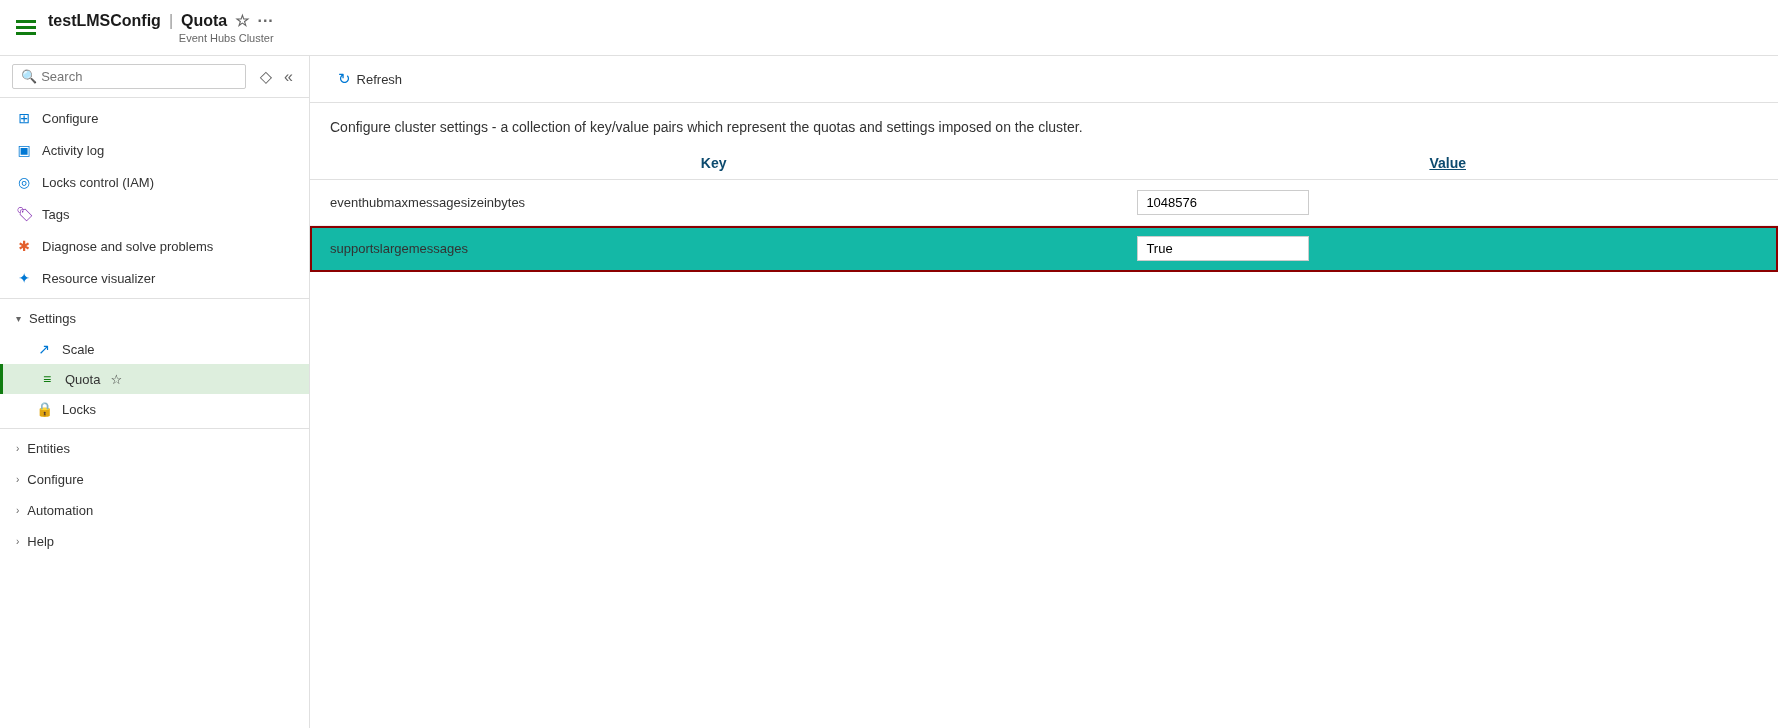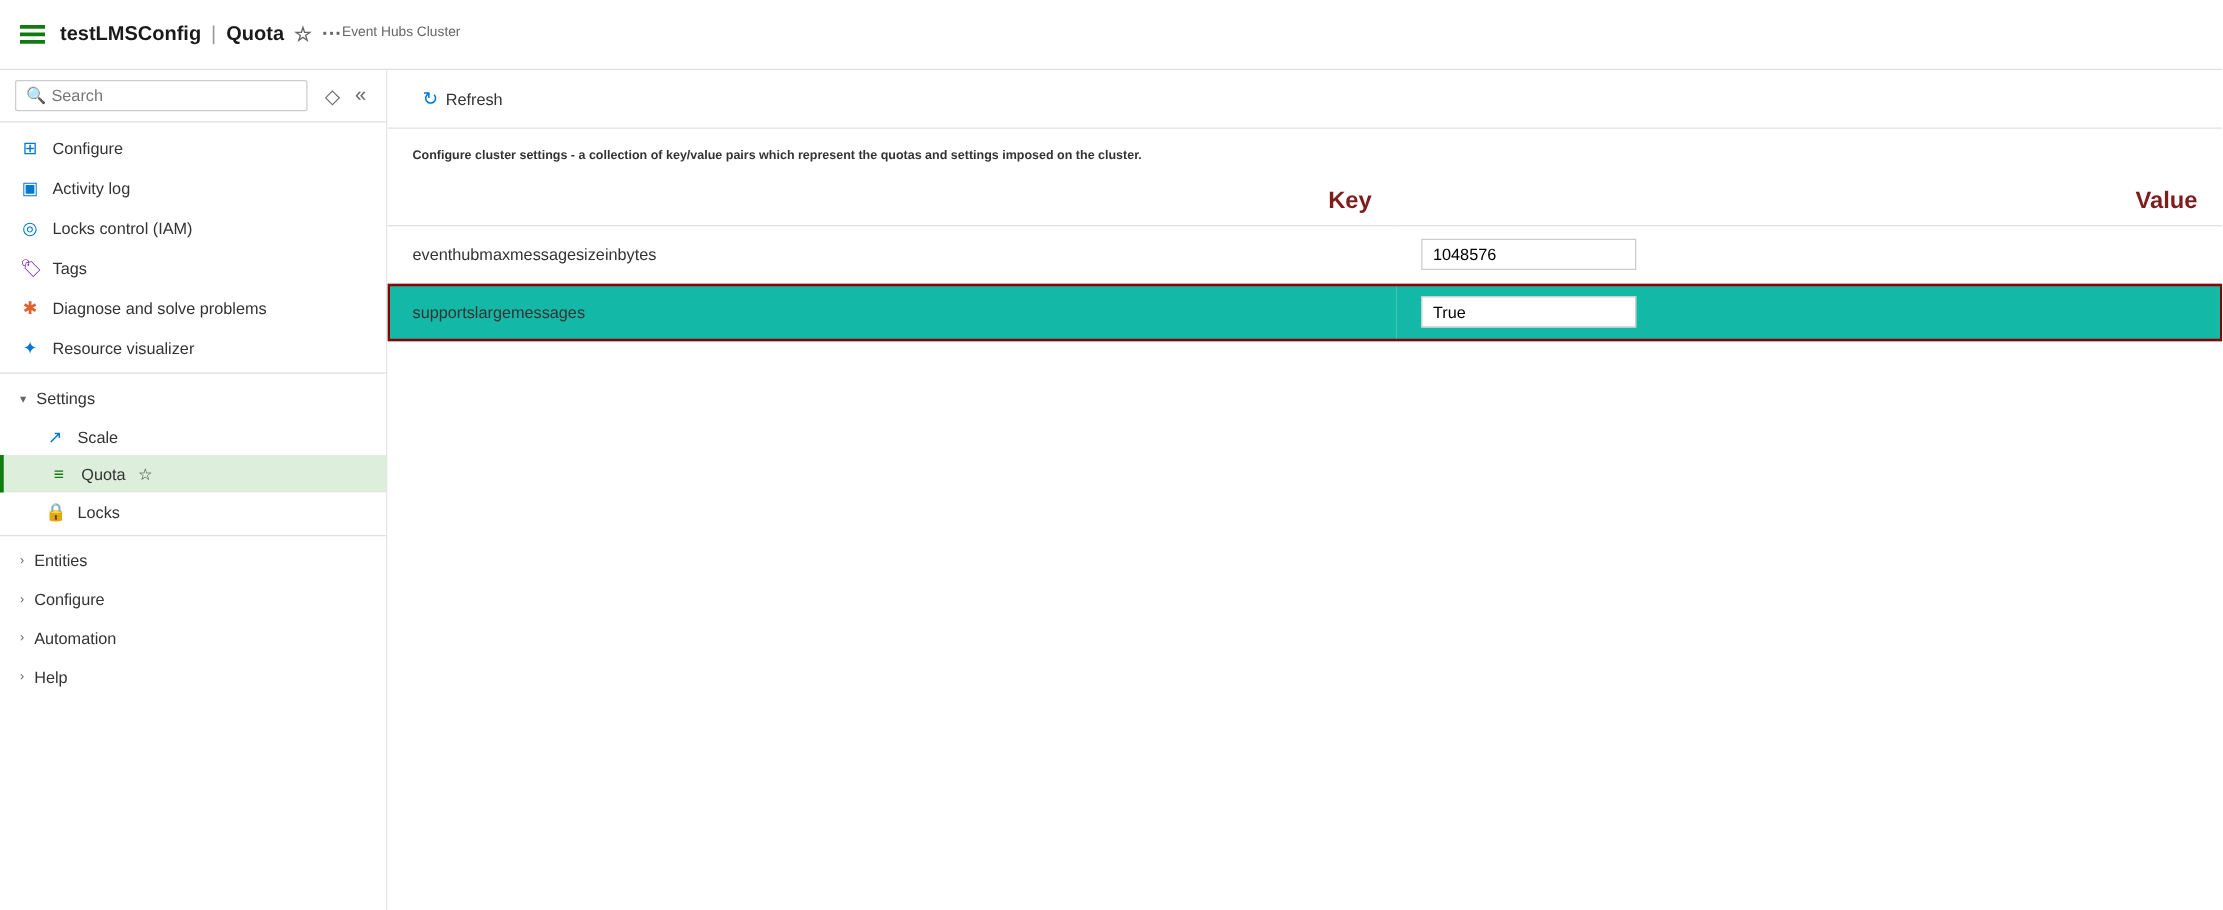--- a/index.html
+++ b/index.html
@@ -16,21 +16,21 @@
     }
     .header-icon {
       display: flex; flex-direction: column; gap: 3px; margin-right: 12px; cursor: pointer;
     }
     .header-icon span {
       display: block; width: 20px; height: 3px; background: #107c10;
     }
     .header-icon span:nth-child(2) { background: #107c10; }
     .header-icon span:nth-child(3) { background: #107c10; }
 
-    .header-title-block { display: flex; flex-direction: row; }
+    .header-title-block { display: flex; flex-direction: column; align-items: flex-end; }
     .header-title {
       font-size: 16px; font-weight: 600; color: #1a1a1a; display: flex; align-items: center; gap: 8px;
     }
     .header-title .separator { color: #999; font-weight: 300; }
     .header-subtitle { font-size: 11px; color: #666; margin-top: 2px; }
     .star-icon, .more-icon { color: #666; cursor: pointer; font-size: 16px; }
 
     
     .main-layout {
       display: flex;
@@ -138,35 +138,34 @@
       cursor: pointer;
       color: #333;
       font-size: 13px;
       padding: 4px 8px;
     }
     .refresh-icon { font-size: 15px; color: #0078d4; }
 
     .content-description {
       padding: 16px 37px 12px 20px;
       color: #333;
-      font-size: 10px;
-      font-weight: bold;
+      font-size: 14px;
     }
 
     .quota-table {
       width: 100%;
       border-collapse: collapse;
     }
     .quota-table thead th {
-      text-align: right;
+      text-align: center;
       padding: 8px 20px;
       font-weight: 600;
-      color: #7f1d1d;
+      color: #0c4a6e;
       border-bottom: 1px solid #e0e0e0;
-      font-size: 19px;
+      font-size: 14px;
     }
     .quota-table tbody tr td {
       padding: 10px 20px;
       border-bottom: 1px solid #f0f0f0;
       font-size: 13px;
       vertical-align: middle;
     }
     .quota-table .value-cell input {
       border: 1px solid #ccc;
       padding: 4px 8px;
@@ -177,21 +176,21 @@
     .selected-row td {
       background: #14b8a6;
     }
     .selected-row {
       outline: 2px solid #8b0000;
       outline-offset: -2px;
     }
     .selected-row td:first-child { }
 
     .key-col { width: 55%; }
-    .val-col { width: 45%; }
+    .val-col { width: 45%; text-decoration: underline; }
 
     
     .icon-overview { color: #0078d4; }
     .icon-activity { color: #0078d4; }
     .icon-iam { color: #0078d4; }
     .icon-tags { color: #7719aa; }
     .icon-diagnose { color: #e3602e; }
     .icon-resource { color: #0078d4; }
     .icon-scale { color: #0078d4; }
     .icon-quota { color: #107c10; }

